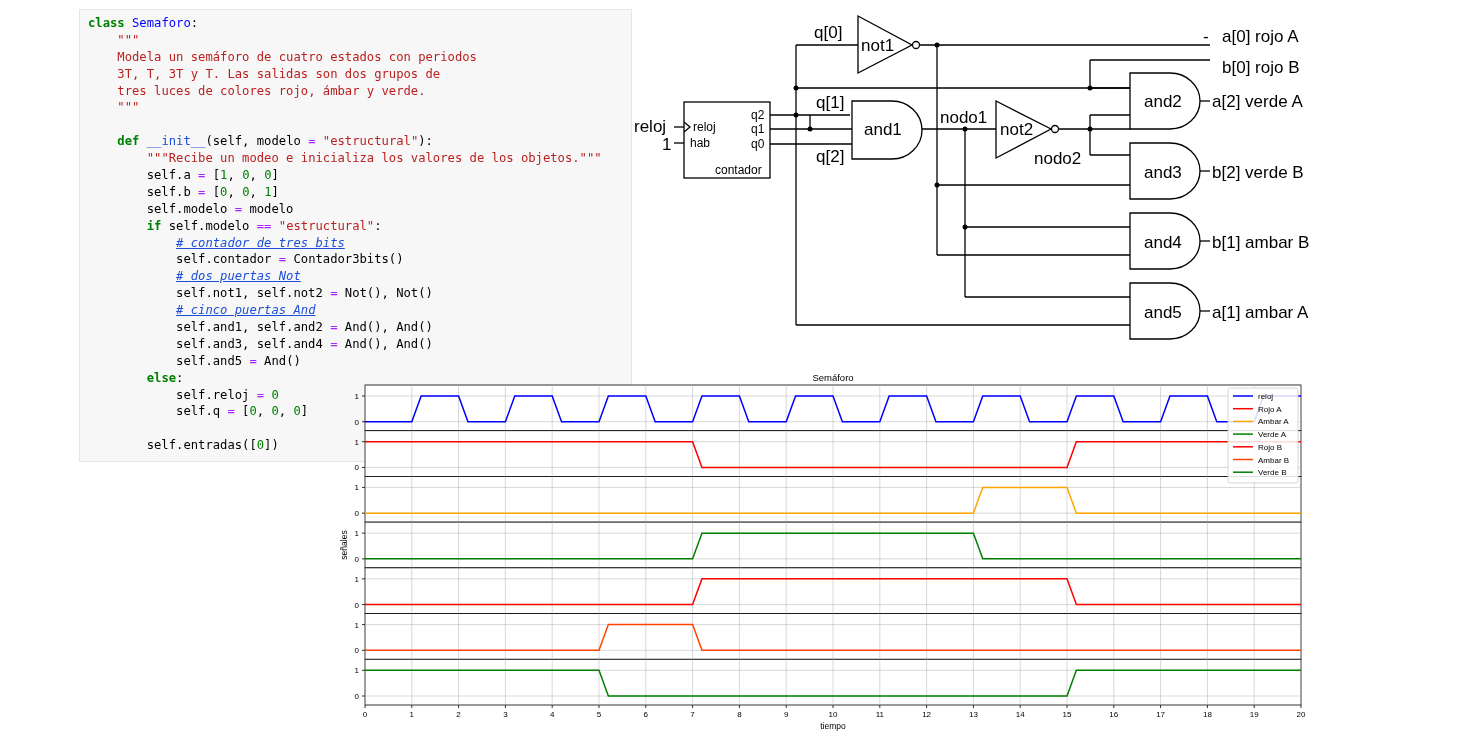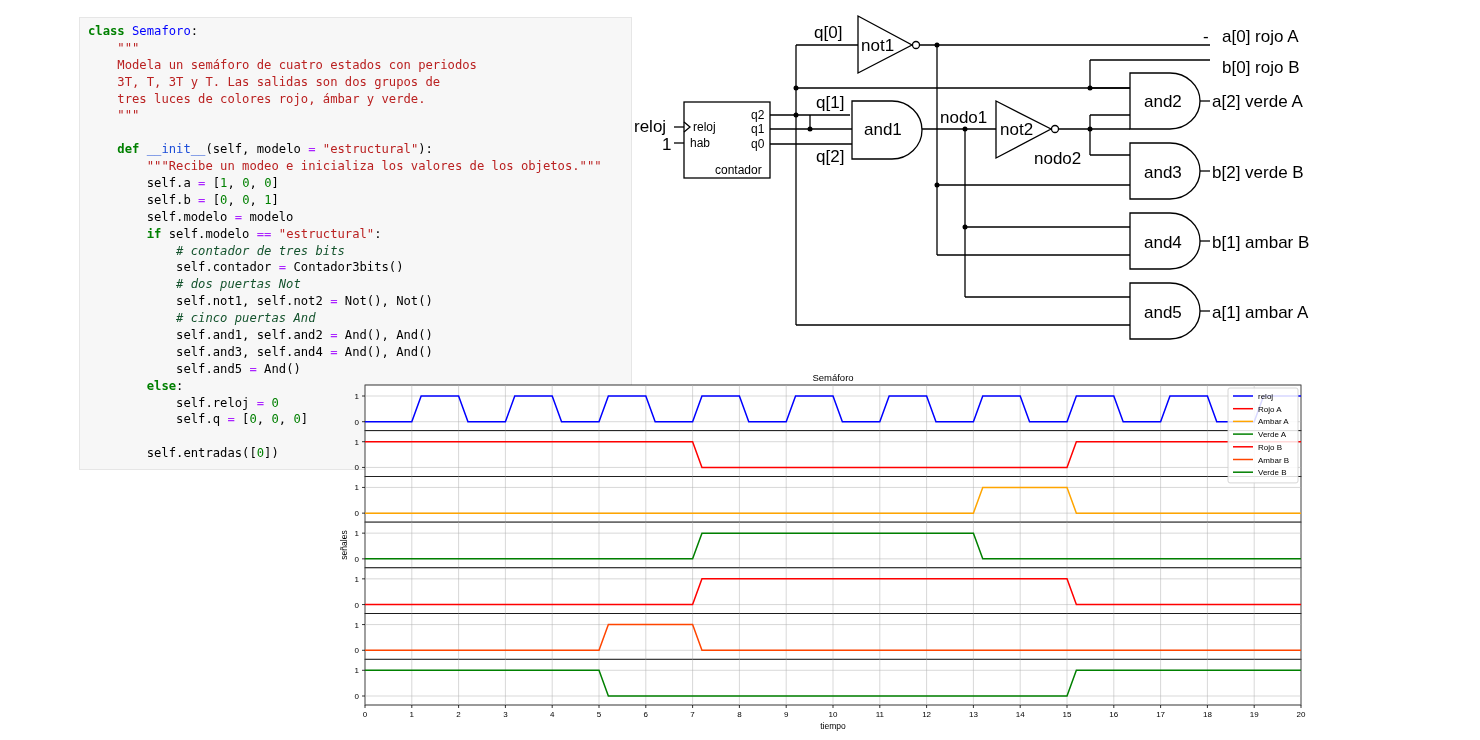--- a/index.html
+++ b/index.html
@@ -1,28 +1,28 @@
 <!DOCTYPE html>
 <html><head>
 <meta charset="utf-8">
 <style>
   html, body { margin:0; padding:0; background:#ffffff; }
   body { width:1480px; height:740px; position:relative; overflow:hidden; font-family:"Liberation Sans", sans-serif; }
   #code-cell {
-    position:absolute; left:79px; top:17px; width:553px; height:453px;
+    position:absolute; left:79px; top:9px; width:553px; height:453px;
     background:#f7f7f7; border:1px solid #e6e6e6; box-sizing:border-box;
     font-family:"DejaVu Sans Mono", monospace; font-size:12.2px; line-height:16.9px;
     padding:5px 0 0 8px; white-space:pre; color:#000;
   }
   #code-cell .line { height:16.9px; }
   .kw { color:#008000; font-weight:bold; }
   .cls { color:#0000ff; }
   .fn { color:#1d4ed8; }
   .str { color:#ba2121; }
-  .cm { color:#14532d; font-style:italic; }
+  .cm { color:#1d4ed8; font-style:italic;text-decoration:underline; }
   .num { color:#008000; }
   .op { color:#aa22ff; }
   #circuit { position:absolute; left:630px; top:0; }
   #plot { position:absolute; left:335px; top:370px; }
   svg text { font-family:"Liberation Sans", sans-serif; }
 </style>
 </head>
 <body>
 
 <div id="code-cell"><div class="line"><span class="kw">class </span><span class="cls">Semaforo</span><span>:</span></div><div class="line"><span>    </span><span class="str">"""</span></div><div class="line"><span>    </span><span class="str">Modela un semáforo de cuatro estados con periodos</span></div><div class="line"><span>    </span><span class="str">3T, T, 3T y T. Las salidas son dos grupos de</span></div><div class="line"><span>    </span><span class="str">tres luces de colores rojo, ámbar y verde.</span></div><div class="line"><span>    </span><span class="str">"""</span></div><div class="line"><span></span></div><div class="line"><span>    </span><span class="kw">def </span><span class="fn">__init__</span><span>(self, modelo </span><span class="op">=</span><span> </span><span class="str">"estructural"</span><span>):</span></div><div class="line"><span>        </span><span class="str">"""Recibe un modeo e inicializa los valores de los objetos."""</span></div><div class="line"><span>        self.a </span><span class="op">=</span><span> [</span><span class="num">1</span><span>, </span><span class="num">0</span><span>, </span><span class="num">0</span><span>]</span></div><div class="line"><span>        self.b </span><span class="op">=</span><span> [</span><span class="num">0</span><span>, </span><span class="num">0</span><span>, </span><span class="num">1</span><span>]</span></div><div class="line"><span>        self.modelo </span><span class="op">=</span><span> modelo</span></div><div class="line"><span>        </span><span class="kw">if</span><span> self.modelo </span><span class="op">==</span><span> </span><span class="str">"estructural"</span><span>:</span></div><div class="line"><span>            </span><span class="cm"># contador de tres bits</span></div><div class="line"><span>            self.contador </span><span class="op">=</span><span> Contador3bits()</span></div><div class="line"><span>            </span><span class="cm"># dos puertas Not</span></div><div class="line"><span>            self.not1, self.not2 </span><span class="op">=</span><span> Not(), Not()</span></div><div class="line"><span>            </span><span class="cm"># cinco puertas And</span></div><div class="line"><span>            self.and1, self.and2 </span><span class="op">=</span><span> And(), And()</span></div><div class="line"><span>            self.and3, self.and4 </span><span class="op">=</span><span> And(), And()</span></div><div class="line"><span>            self.and5 </span><span class="op">=</span><span> And()</span></div><div class="line"><span>        </span><span class="kw">else</span><span>:</span></div><div class="line"><span>            self.reloj </span><span class="op">=</span><span> </span><span class="num">0</span></div><div class="line"><span>            self.q </span><span class="op">=</span><span> [</span><span class="num">0</span><span>, </span><span class="num">0</span><span>, </span><span class="num">0</span><span>]</span></div><div class="line"><span></span></div><div class="line"><span>        self.entradas([</span><span class="num">0</span><span>])</span></div></div>

